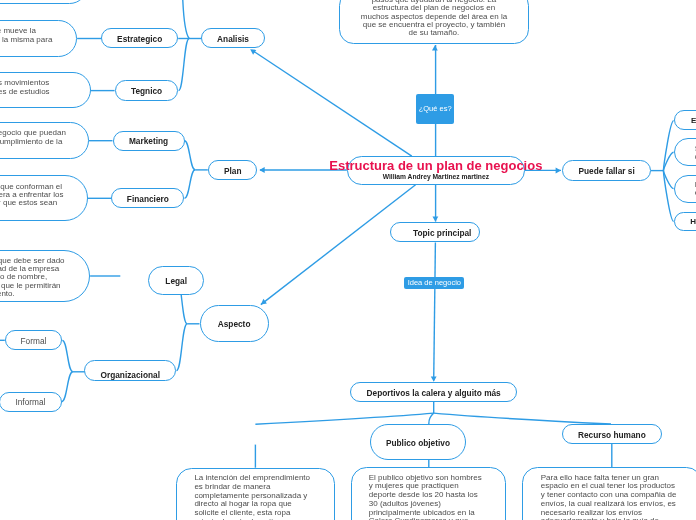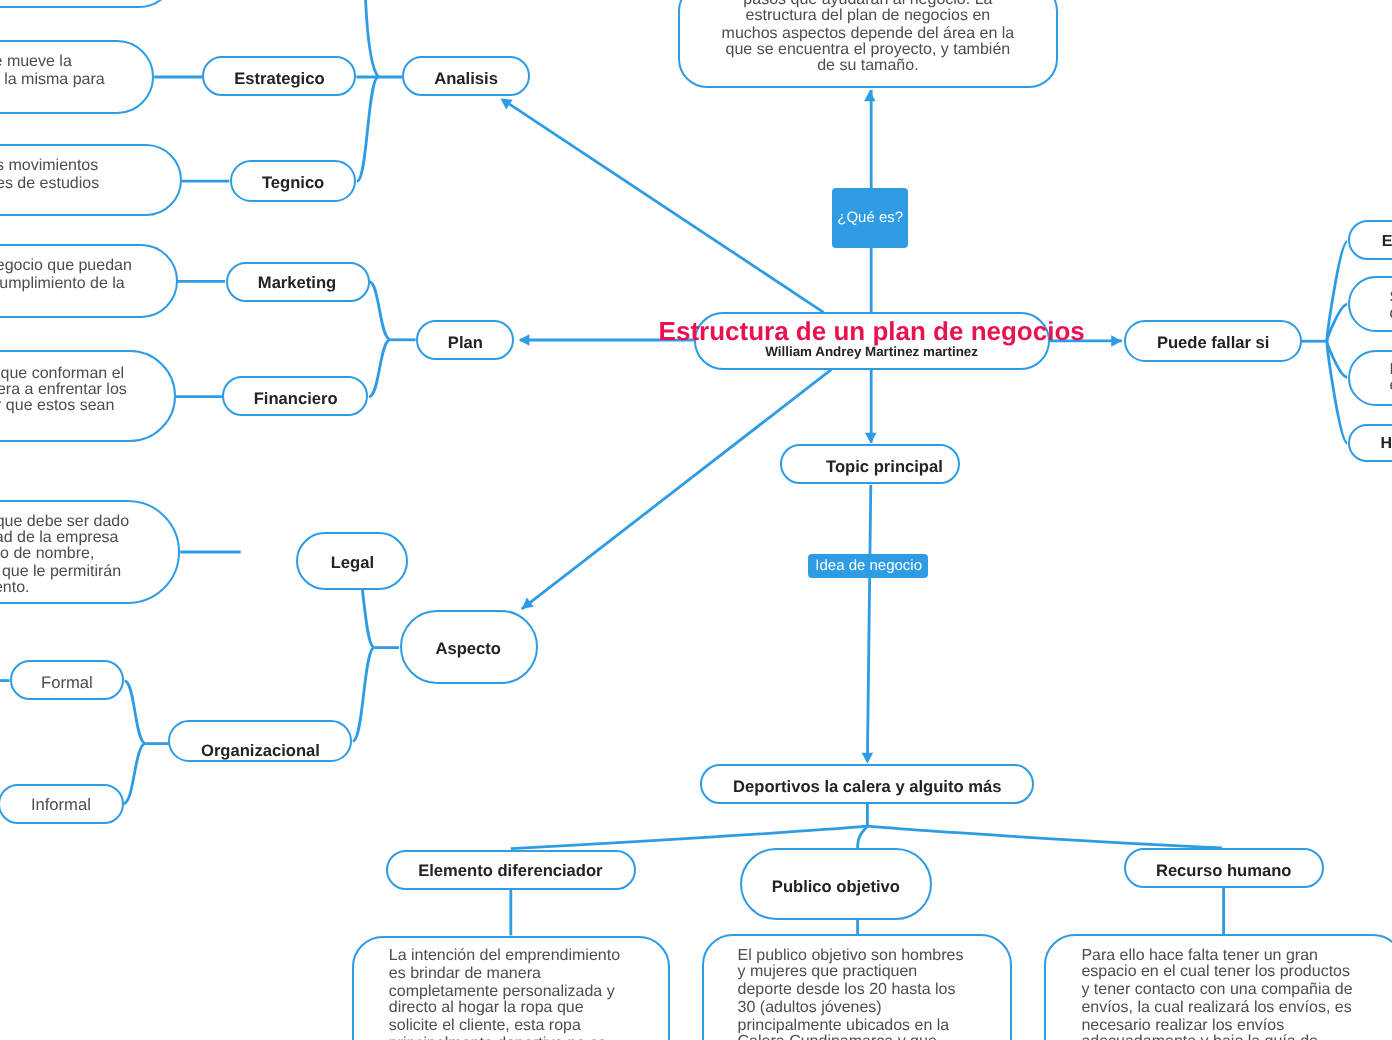--- a/index.html
+++ b/index.html
@@ -138,23 +138,20 @@
 <div class="node" style="left:84.4px;top:360.4px;width:91.7px;height:20.2px;align-items:flex-end;">
   <span>Organizacional</span>
     </div>
 <div class="node reg" style="left:4.8px;top:330.2px;width:57.3px;height:20.3px;">
   <span>Formal</span>
     </div>
 <div class="node reg" style="left:-0.6px;top:391.6px;width:62.1px;height:20.4px;">
   <span>Informal</span>
     </div>
 
-<div class="node" style="left:192.7px;top:424.6px;width:125px;height:20px;">
-  <span>Elemento diferenciador</span>
-    </div>
 <div class="node" style="left:370px;top:424px;width:95.9px;height:36px;">
   <span>Publico objetivo</span>
     </div>
 <div class="node" style="left:561.6px;top:424px;width:100.5px;height:19.7px;">
   <span>Recurso humano</span>
     </div>
 
 <div class="leaf" style="left:-80px;top:-32.6px;width:167.5px;height:36.8px;border-radius:999px;"></div>
 <div class="leaf" style="left:-88.8px;top:20.1px;width:165.9px;height:36.6px;border-radius:999px;
             padding:6.2px 0 0 18.3px;">

